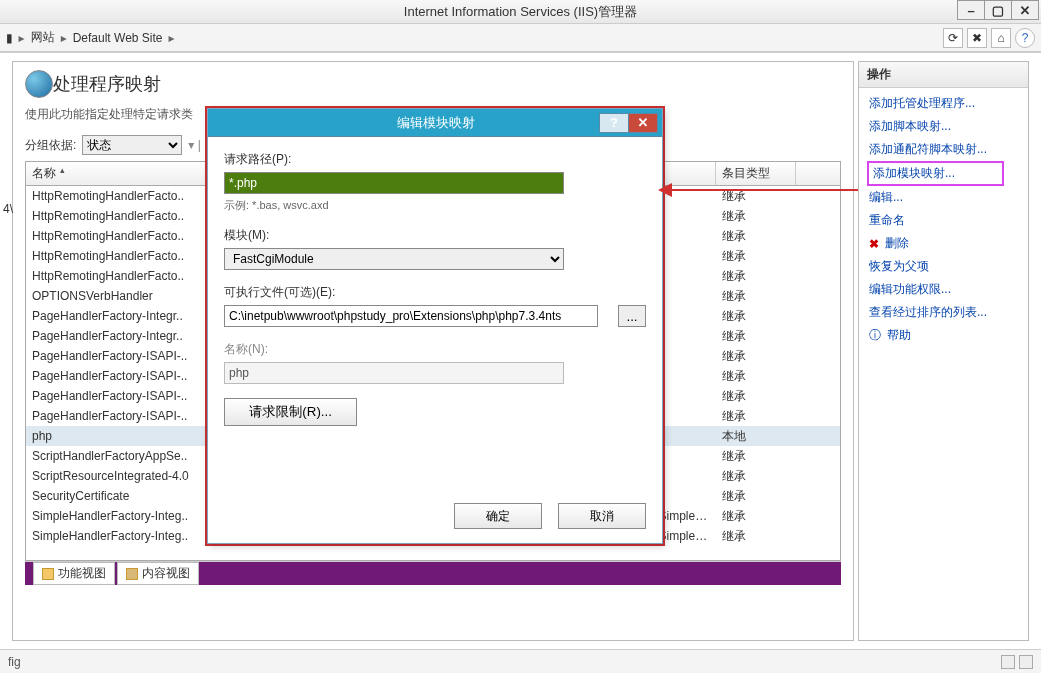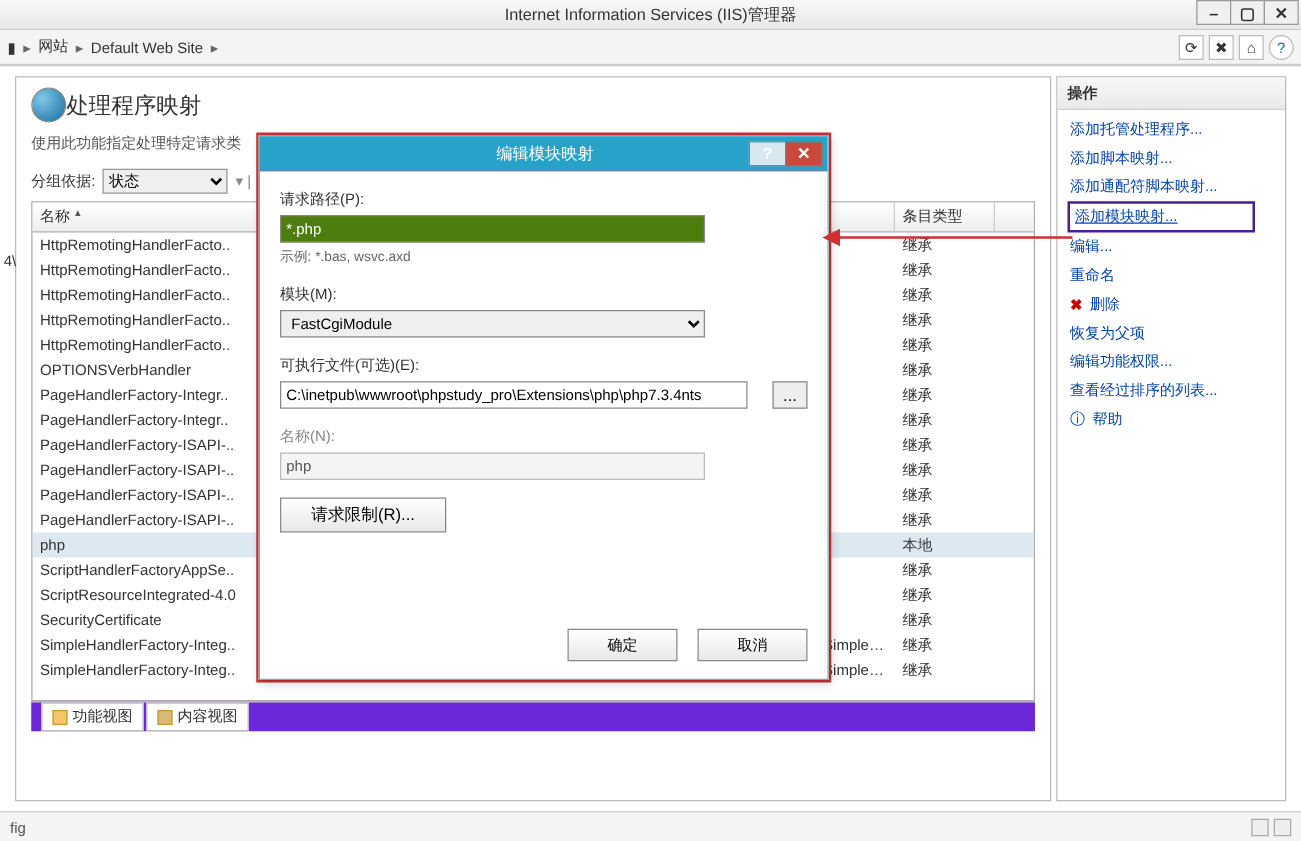--- a/index.html
+++ b/index.html
@@ -33,33 +33,33 @@
 .c-path { width:120px; }
 .c-stat { width:100px; }
 .c-ptype{ width:100px; }
 .c-hand { width:150px; }
 .c-etype{ width:80px; }
 .grid-body { height:376px; overflow-y:scroll; font-size:12px; }
 .row { display:flex; height:20px; align-items:center; }
 .row.sel { background:#dde8f0; }
 .cell { padding:0 6px; white-space:nowrap; overflow:hidden; text-overflow:ellipsis; }
 
-.bottom-tabs { height:24px; background:#6d28d9; border-top:1px solid #ccc; display:flex; align-items:center; padding:2px 8px; gap:2px; }
+.bottom-tabs { height:24px; background:#701a75; border-top:1px solid #ccc; display:flex; align-items:center; padding:2px 8px; gap:2px; }
 .btab { padding:2px 8px; border:1px solid #bbb; background:#fff; font-size:12px; display:flex; align-items:center; gap:4px; }
 .btab .ico { width:12px;height:12px;background:#f4c869;border:1px solid #c89a2e; }
 
 .statusbar { height:24px; background:#f4f4f4; border-top:1px solid #ccc; display:flex; align-items:center; justify-content:space-between; padding:0 8px; font-size:12px; color:#555; }
 
-.sidebar { width:184px; border:1px solid #bbb; margin:8px 12px 8px 0; background:#fff; }
+.sidebar { width:171px; border:1px solid #bbb; margin:8px 12px 8px 0; background:#fff; }
 .side-head { background:linear-gradient(#f8f8f8,#e8e8e8); padding:4px 8px; font-weight:bold; border-bottom:1px solid #ccc; font-size:12px; }
 .side-items { padding:4px 4px; }
 .side-items a { display:block; padding:3px 6px; color:#0645ad; text-decoration:none; font-size:12px; cursor:pointer; }
 .side-items .plain { display:flex; align-items:center; gap:6px; padding:3px 6px; font-size:12px; color:#0645ad; cursor:pointer; }
 .side-items .plain .xicon { color:#c00; font-weight:bold; }
-.side-items a.boxed { border:2px solid #4c1d95; padding:2px 4px; margin:0 20px 0 4px;text-decoration:underline; }
+.side-items a.boxed { border:2px solid #d946ef; padding:2px 4px; margin:0 20px 0 4px; }
 
 .dialog-border { position:absolute; left:205px; top:106px; width:460px; height:440px; border:2px solid #d03030; z-index:49; pointer-events:none; }
 .dialog { position:absolute; left:207px; top:108px; width:456px; height:436px; background:#fff; border:1px solid #7aa6c2; z-index:50; box-shadow:2px 2px 8px rgba(0,0,0,.2); }
 .dlg-title { height:28px; background:#28a2c8; color:#fff; display:flex; align-items:center; padding:0 4px; justify-content:space-between; border-bottom:1px solid #5a8aa8; }
 .dlg-title .t { flex:1; text-align:center; font-size:13px; }
 .dlg-title .btns { display:flex; }
 .dlg-tbtn { width:30px; height:20px; border:1px solid #5a8aa8; background:#d8e8f0; display:flex; align-items:center; justify-content:center; font-size:13px; font-weight:bold; margin-left:-1px; cursor:pointer; }
 .dlg-tbtn.close { background:#c9493a; color:#fff; }
 .dlg-body { padding:14px 16px; font-size:12px; }
 .dlg-body label { display:block; margin-bottom:4px; color:#333; }

